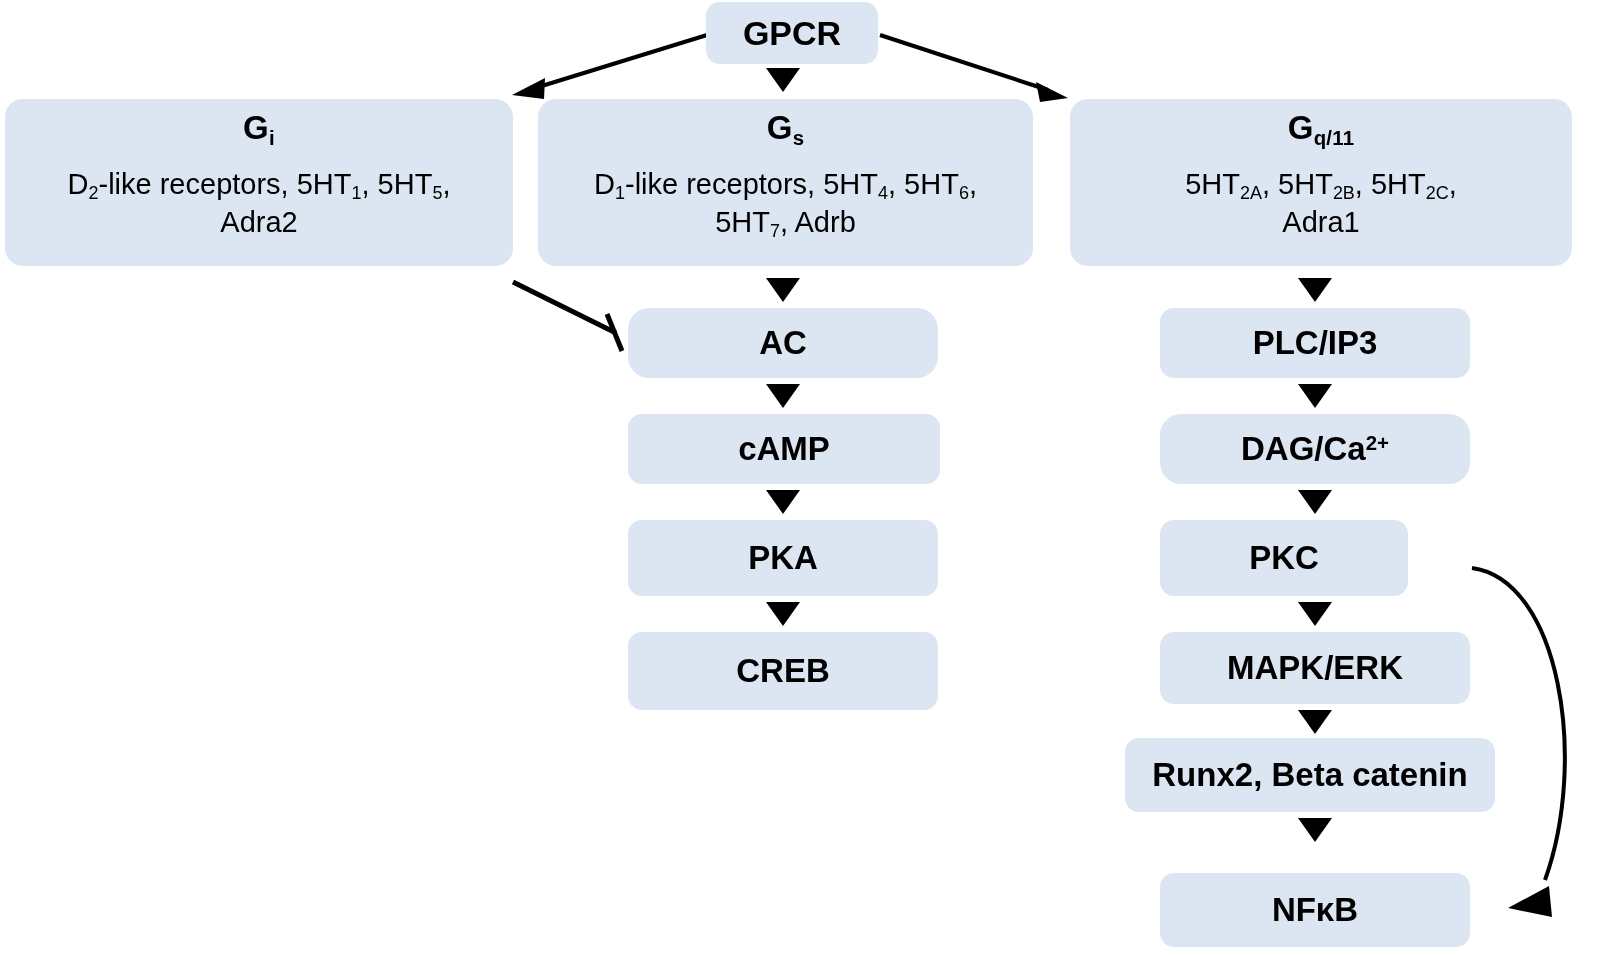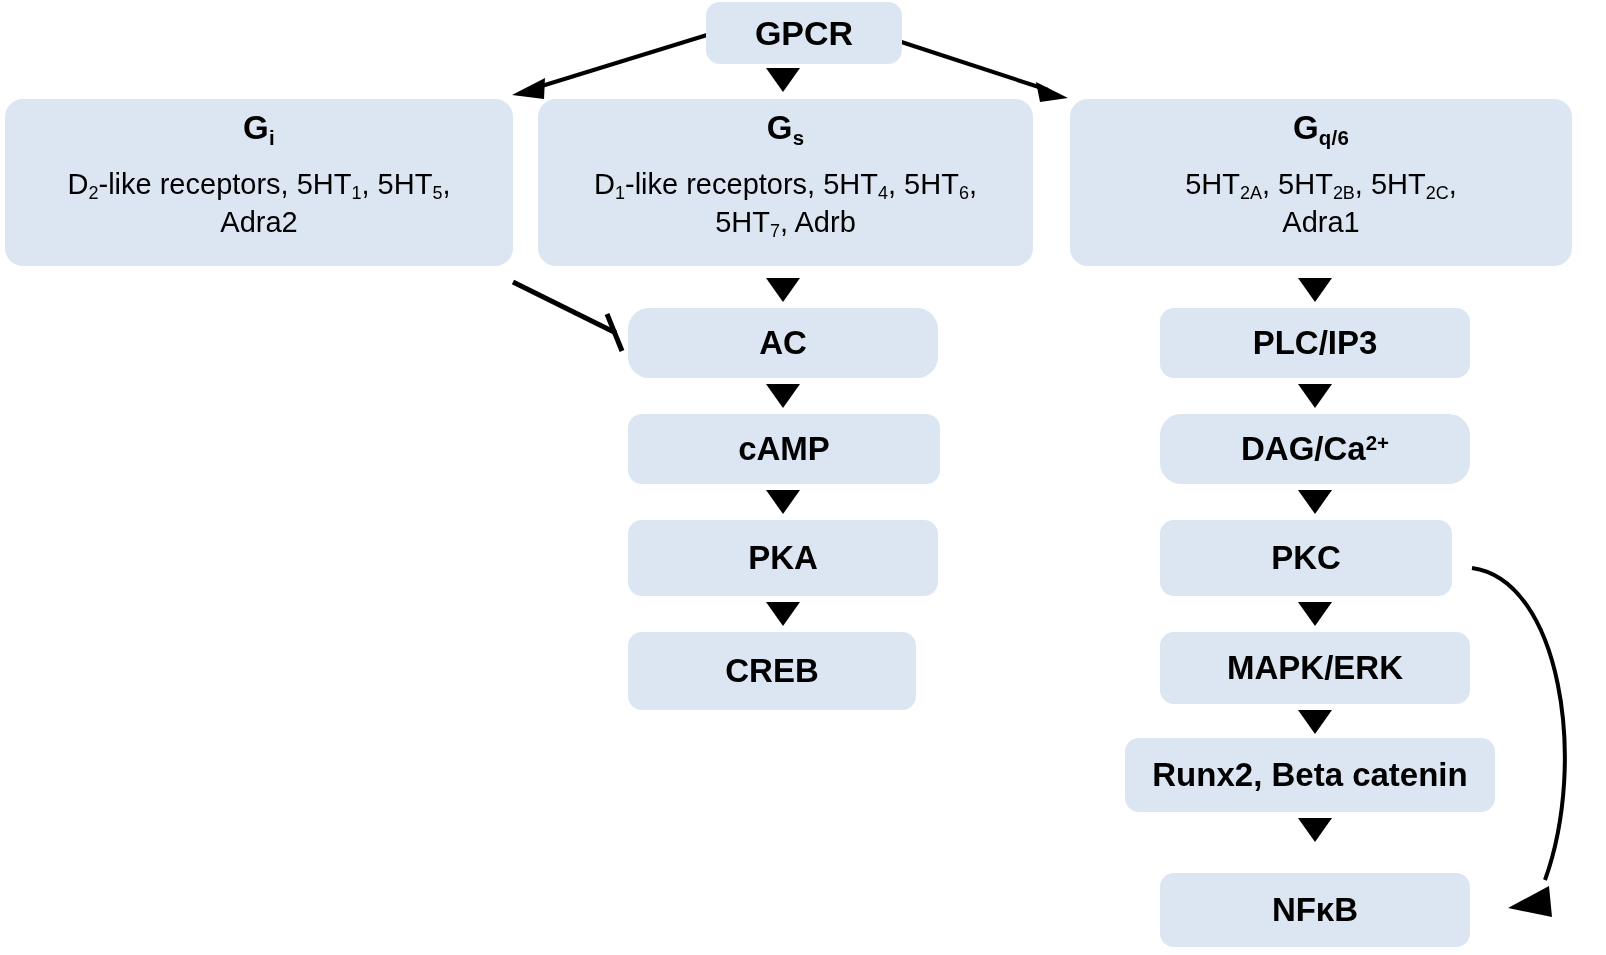--- a/index.html
+++ b/index.html
@@ -103,21 +103,21 @@
       <line x1="513" y1="282" x2="616" y2="333" stroke="#000" stroke-width="5"></line>
       <line x1="607" y1="314" x2="622" y2="351" stroke="#000" stroke-width="5"></line>
     </g>
 
     <g>
       <path d="M 1472 568 C 1560 580 1588 760 1545 880" fill="none" stroke="#000" stroke-width="4"></path>
       <polygon points="1508,908 1549,886 1552,917" fill="#000"></polygon>
     </g>
   </svg>
 
-  <div class="node bold" style="left:706px; top:2px; width:196px; height:62px; font-size:34px;">
+  <div class="node bold" style="left:706px; top:2px; width:172px; height:62px; font-size:34px;">
     <span>GPCR</span>
   </div>
 
   <div class="tri-down" style="left:766px; top:68px;"></div>
 
   <div class="node gnode" style="left:5px; top:99px; width:508px; height:167px;">
     <div class="ghead">
       <span>G</span><sub>i</sub>
     </div>
     <div class="gbody">
@@ -131,21 +131,21 @@
       <span>G</span><sub>s</sub>
     </div>
     <div class="gbody">
       <span>D</span><sub>1</sub><span>-like receptors, 5HT</span><sub>4</sub><span>, 5HT</span><sub>6</sub><span>,</span>
       <div><span>5HT</span><sub>7</sub><span>, Adrb</span></div>
     </div>
   </div>
 
   <div class="node gnode" style="left:1070px; top:99px; width:502px; height:167px;">
     <div class="ghead">
-      <span>G</span><sub>q/6</sub>
+      <span>G</span><sub>q/11</sub>
     </div>
     <div class="gbody">
       <span>5HT</span><sub>2A</sub><span>, 5HT</span><sub>2B</sub><span>, 5HT</span><sub>2C</sub><span>,</span>
       <div>Adra1</div>
     </div>
   </div>
 
   <div class="tri-down" style="left:766px; top:278px;"></div>
 
   <div class="node bold" style="left:628px; top:308px; width:310px; height:70px; font-size:33px;border-radius:21px;">
@@ -159,39 +159,39 @@
   </div>
 
   <div class="tri-down" style="left:766px; top:490px;"></div>
 
   <div class="node bold" style="left:628px; top:520px; width:310px; height:76px; font-size:33px;">
     <span>PKA</span>
   </div>
 
   <div class="tri-down" style="left:766px; top:602px;"></div>
 
-  <div class="node bold" style="left:628px; top:632px; width:288px; height:78px; font-size:33px;">
+  <div class="node bold" style="left:628px; top:632px; width:310px; height:78px; font-size:33px;">
     <span>CREB</span>
   </div>
 
   <div class="tri-down" style="left:1298px; top:278px;"></div>
 
   <div class="node bold" style="left:1160px; top:308px; width:310px; height:70px; font-size:33px;">
     <span>PLC/IP3</span>
   </div>
 
   <div class="tri-down" style="left:1298px; top:384px;"></div>
 
   <div class="node bold" style="left:1160px; top:414px; width:310px; height:70px; font-size:33px;border-radius:21px;">
     <span><span>DAG/Ca</span><sup>2+</sup></span>
   </div>
 
   <div class="tri-down" style="left:1298px; top:490px;"></div>
 
-  <div class="node bold" style="left:1160px; top:520px; width:292px; height:76px; font-size:33px;">
+  <div class="node bold" style="left:1160px; top:520px; width:248px; height:76px; font-size:33px;">
     <span>PKC</span>
   </div>
 
   <div class="tri-down" style="left:1298px; top:602px;"></div>
 
   <div class="node bold" style="left:1160px; top:632px; width:310px; height:72px; font-size:33px;">
     <span>MAPK/ERK</span>
   </div>
 
   <div class="tri-down" style="left:1298px; top:710px;"></div>

